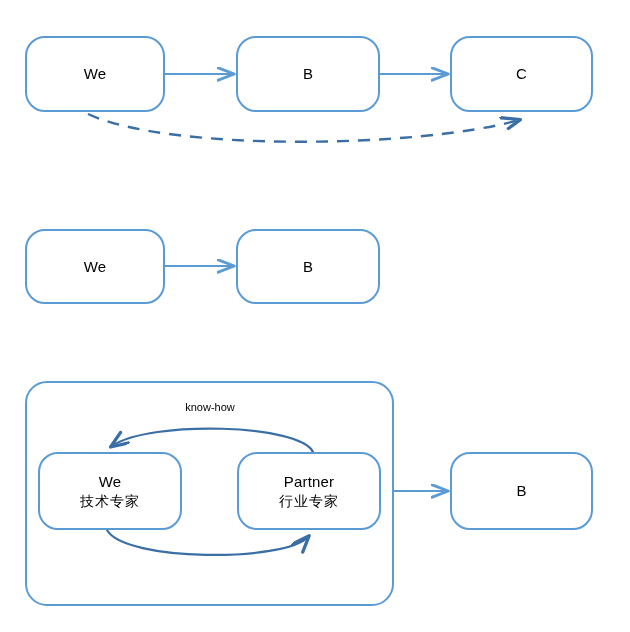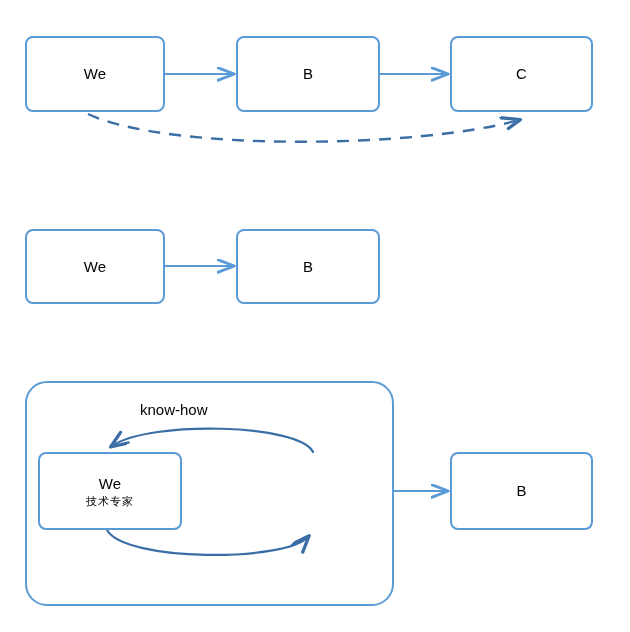--- a/index.html
+++ b/index.html
@@ -26,50 +26,50 @@
     left: 0;
     top: 0;
     width: 630px;
     height: 632px;
     pointer-events: none;
   }
   .node-box {
     position: absolute;
     box-sizing: border-box;
     border: 2px solid #5B9BD5;
-    border-radius: 8px;
+    border-radius: 20px;
     background: #ffffff;
     display: flex;
     flex-direction: column;
     align-items: center;
     justify-content: center;
     color: #000000;
     line-height: 1.3;
   }
   .node-label-en {
     font-size: 15px;
     letter-spacing: 0.2px;
   }
   .node-label-cn {
-    font-size: 11px;
+    font-size: 14px;
     letter-spacing: 1px;
   }
   .group-container {
     position: absolute;
     box-sizing: border-box;
     border: 2px solid #5B9BD5;
     border-radius: 22px;
     background: transparent;
   }
   .edge-label {
     position: absolute;
-    font-size: 15px;
+    font-size: 11px;
     color: #000000;
     white-space: nowrap;
-    text-align: left;
+    text-align: center;
   }
 </style>
 </head>
 <body>
 
 <div id="diagram-canvas">
 
   <svg class="svg-layer" viewBox="0 0 630 632" width="630" height="632" xmlns="http://www.w3.org/2000/svg">
     <defs>
       <marker id="arrow-solid" markerWidth="9" markerHeight="9" refX="7.4" refY="3.2" orient="auto" markerUnits="strokeWidth">
@@ -135,20 +135,24 @@
     <span class="node-label-en">B</span>
   </div>
 
   <div class="group-container" style="left:25px; top:381px; width:369px; height:225px;"></div>
 
   <div class="node-box" style="left:38px; top:452px; width:144px; height:78px;">
     <span class="node-label-en">We</span>
     <span class="node-label-cn">技术专家</span>
   </div>
 
+  <div class="node-box" style="left:237px; top:452px; width:144px; height:78px;">
+    <span class="node-label-en">Partner</span>
+    <span class="node-label-cn">行业专家</span>
+  </div>
 
   <div class="node-box" style="left:450px; top:452px; width:143px; height:78px;">
     <span class="node-label-en">B</span>
   </div>
 
   <div class="edge-label" style="left:140px; top:401px; width:140px;">know-how</div>
 
 
 </div>
 

